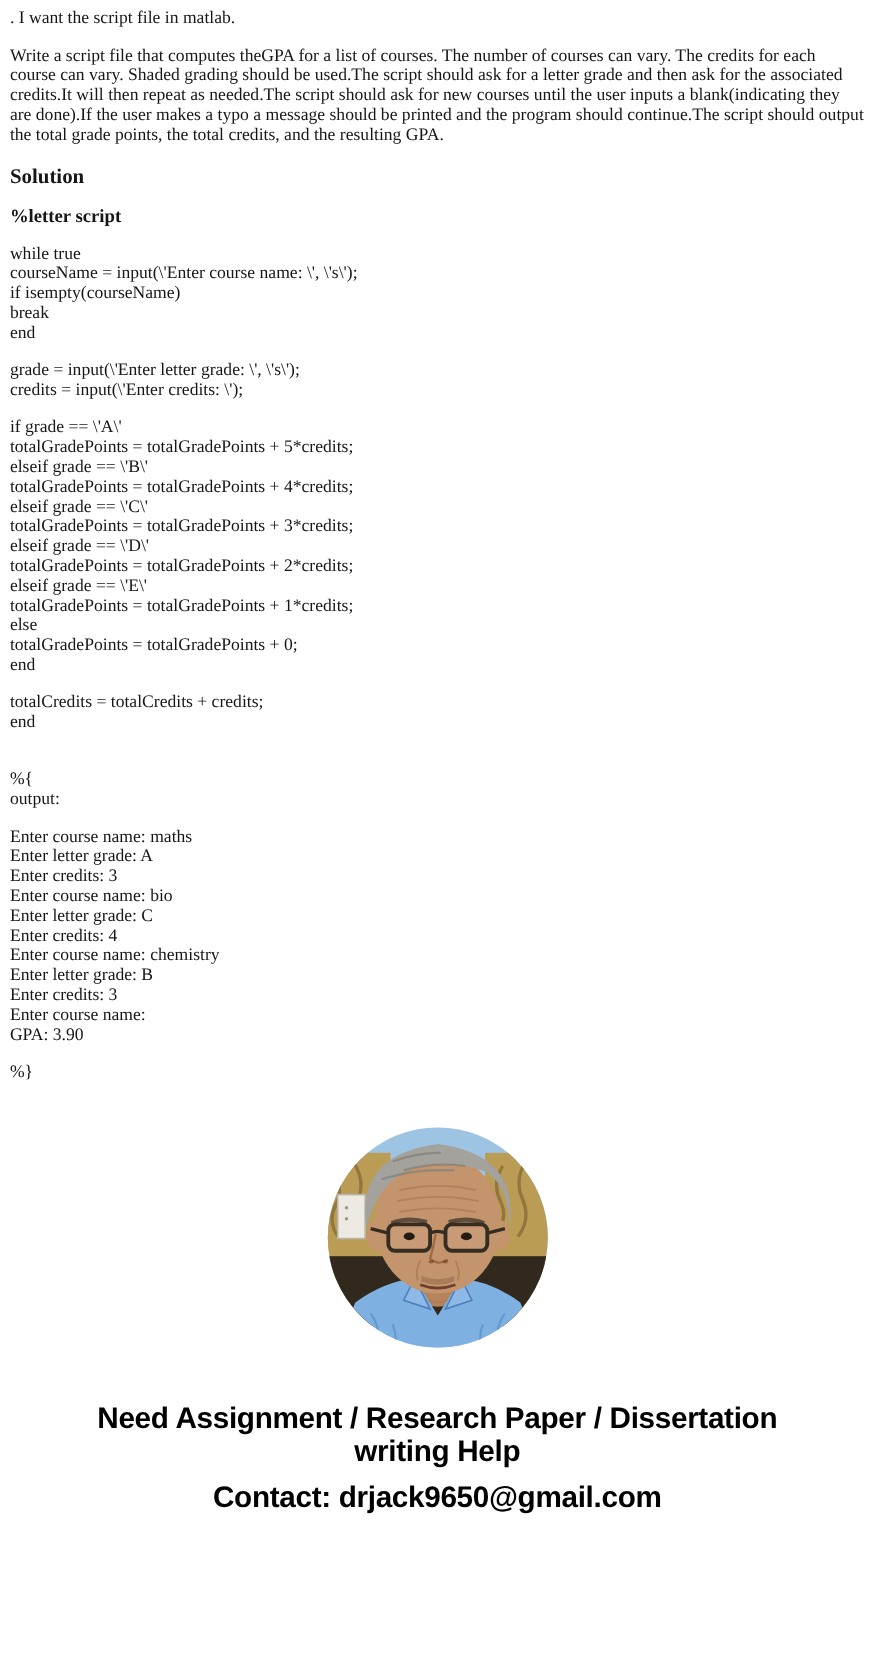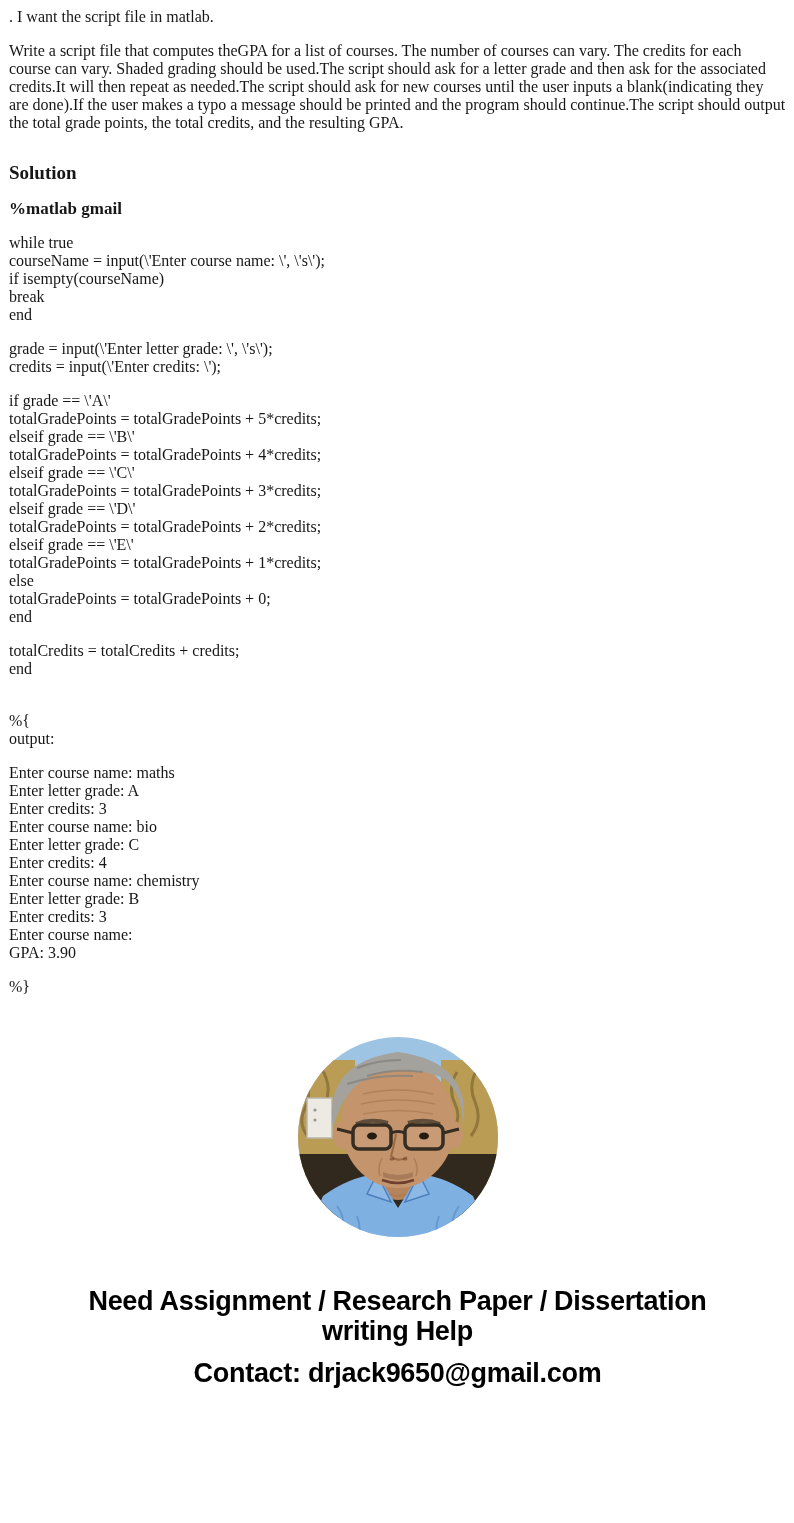--- a/index.html
+++ b/index.html
@@ -17,21 +17,21 @@
   }
   .page {
     padding: 0 8px 40px 9px;
   }
   p { margin: 16px 0; }
   p.first { margin-top: 8px; }
   .gap-lg { margin-top: 34px; }
   h2.solution {
     font-size: 19px;
     line-height: 22px;
-    margin: 30px 0 0 0;
+    margin: 18px 0 0 0;
     font-weight: bold;
   }
   .script-title {
     font-weight: bold;
     font-size: 17px;
   }
   .code-par { white-space: pre-wrap; }
   .avatar-wrap {
     margin-top: 40px;
     display: flex;
@@ -65,21 +65,21 @@
 <body>
 
 <div class="page">
 
   <p class="first">. I want the script file in matlab.</p>
 
   <p>Write a script file that computes theGPA for a list of courses. The number of courses can vary. The credits for each course can vary. Shaded grading should be used.The script should ask for a letter grade and then ask for the associated credits.It will then repeat as needed.The script should ask for new courses until the user inputs a blank(indicating they are done).If the user makes a typo a message should be printed and the program should continue.The script should output the total grade points, the total credits, and the resulting GPA.</p>
 
   <h2 class="solution">Solution</h2>
 
-  <p class="script-title">%matlab gmail</p>
+  <p class="script-title">%letter script</p>
 
   <div>
       <p class="code-par">while true<br>courseName = input(\'Enter course name: \', \'s\');<br>if isempty(courseName)<br>break<br>end</p>
       <p class="code-par">grade = input(\'Enter letter grade: \', \'s\');<br>credits = input(\'Enter credits: \');</p>
       <p class="code-par">if grade == \'A\'<br>totalGradePoints = totalGradePoints + 5*credits;<br>elseif grade == \'B\'<br>totalGradePoints = totalGradePoints + 4*credits;<br>elseif grade == \'C\'<br>totalGradePoints = totalGradePoints + 3*credits;<br>elseif grade == \'D\'<br>totalGradePoints = totalGradePoints + 2*credits;<br>elseif grade == \'E\'<br>totalGradePoints = totalGradePoints + 1*credits;<br>else<br>totalGradePoints = totalGradePoints + 0;<br>end</p>
       <p class="code-par">totalCredits = totalCredits + credits;<br>end</p>
       <p class="code-par gap-lg">%{<br>output:</p>
       <p class="code-par">Enter course name: maths<br>Enter letter grade: A<br>Enter credits: 3<br>Enter course name: bio<br>Enter letter grade: C<br>Enter credits: 4<br>Enter course name: chemistry<br>Enter letter grade: B<br>Enter credits: 3<br>Enter course name:<br>GPA: 3.90</p>
       <p class="code-par">%}</p>
     </div>

